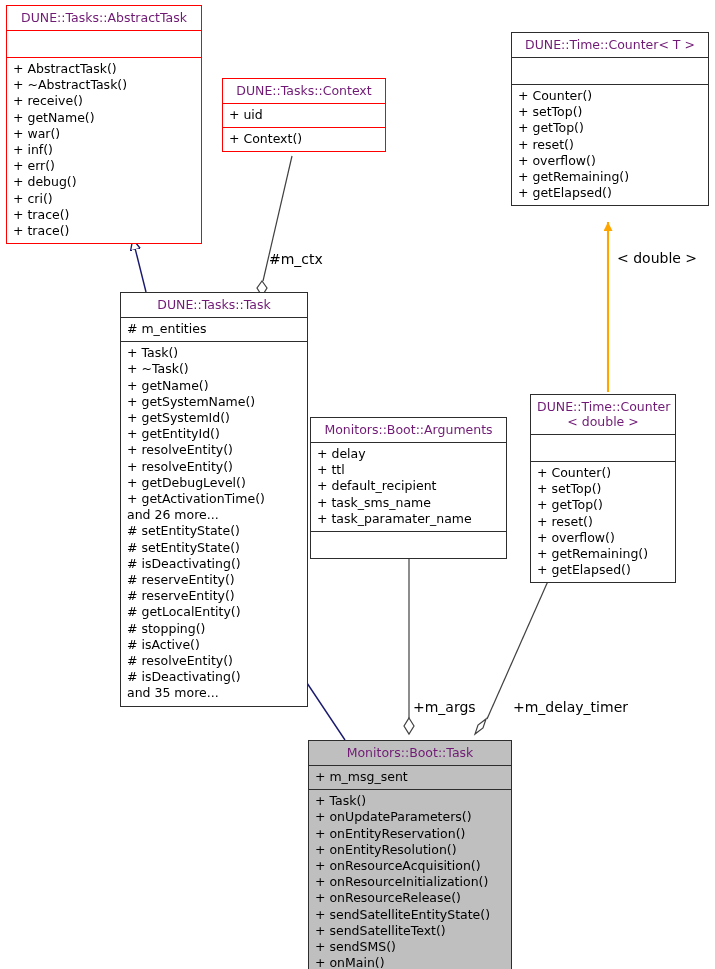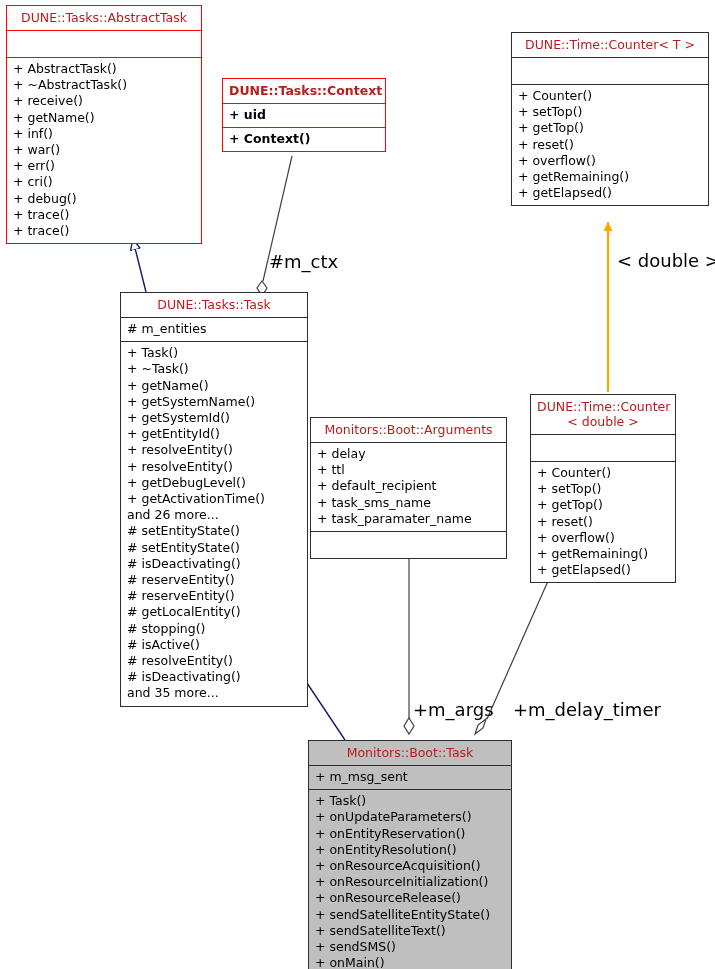--- a/index.html
+++ b/index.html
@@ -32,21 +32,21 @@
   }
   .node.red {
     border-color: #ff0000;
   }
   .node.filled {
     background: #bfbfbf;
   }
   .node .title {
     text-align: center;
     font-size: 12.5px;
-    color: #b91c1c;
+    color: #701a75;
     padding: 4px 6px 5px 6px;
     line-height: 15px;
     border-bottom: 1px solid #2d2d2d;
     white-space: pre-line;
   }
   .node.red .title { border-bottom-color: #ff0000; }
   .node .section {
     padding: 3px 6px 4px 6px;
     border-bottom: 1px solid #2d2d2d;
   }
@@ -58,21 +58,21 @@
     font-size: 12.5px;
     color: #000000;
     line-height: 16.2px;
     white-space: nowrap;
   }
   .node .section.empty {
     height: 19px;
   }
   .edge-label {
     position: absolute;
-    font-size: 18px;
+    font-size: 14px;
     color: #000000;
     white-space: nowrap;
     z-index: 6;
   }
 </style>
 </head>
 <body>
 
 <div id="canvas">
 
@@ -115,31 +115,31 @@
   </svg>
 
   <div class="node red" style="left:6px; top:5px; width:196px;">
     <div class="title">DUNE::Tasks::AbstractTask</div>
     <div class="section empty"></div>
     <div class="section last">
       <div class="row">+ AbstractTask()</div>
       <div class="row">+ ~AbstractTask()</div>
       <div class="row">+ receive()</div>
       <div class="row">+ getName()</div>
+      <div class="row">+ war()</div>
       <div class="row">+ inf()</div>
-      <div class="row">+ war()</div>
       <div class="row">+ err()</div>
+      <div class="row">+ debug()</div>
       <div class="row">+ cri()</div>
-      <div class="row">+ debug()</div>
       <div class="row">+ trace()</div>
       <div class="row">+ trace()</div>
     </div>
   </div>
 
-  <div class="node red" style="left:222px; top:78px; width:164px;font-weight:bold;">
+  <div class="node red" style="left:222px; top:78px; width:164px;">
     <div class="title">DUNE::Tasks::Context</div>
     <div class="section">
       <div class="row">+ uid</div>
     </div>
     <div class="section last">
       <div class="row">+ Context()</div>
     </div>
   </div>
 
   <div class="node" style="left:511px; top:32px; width:198px;">

